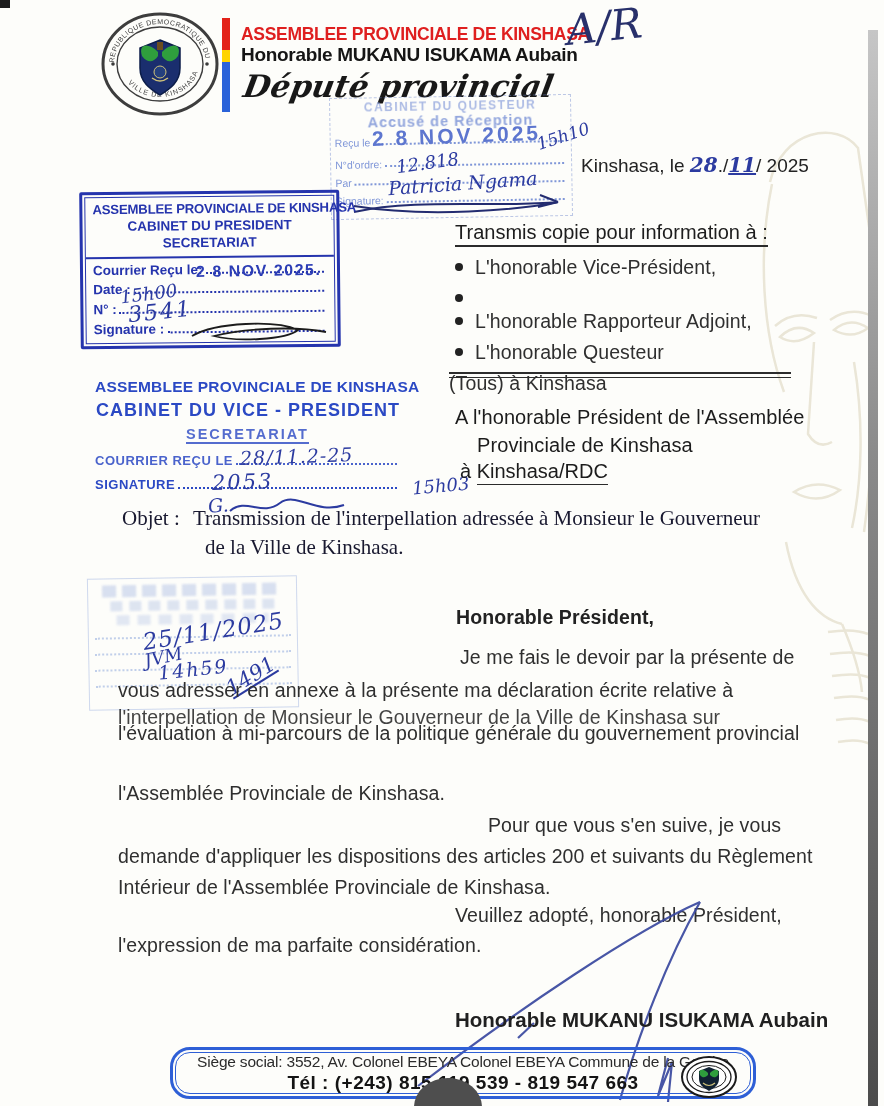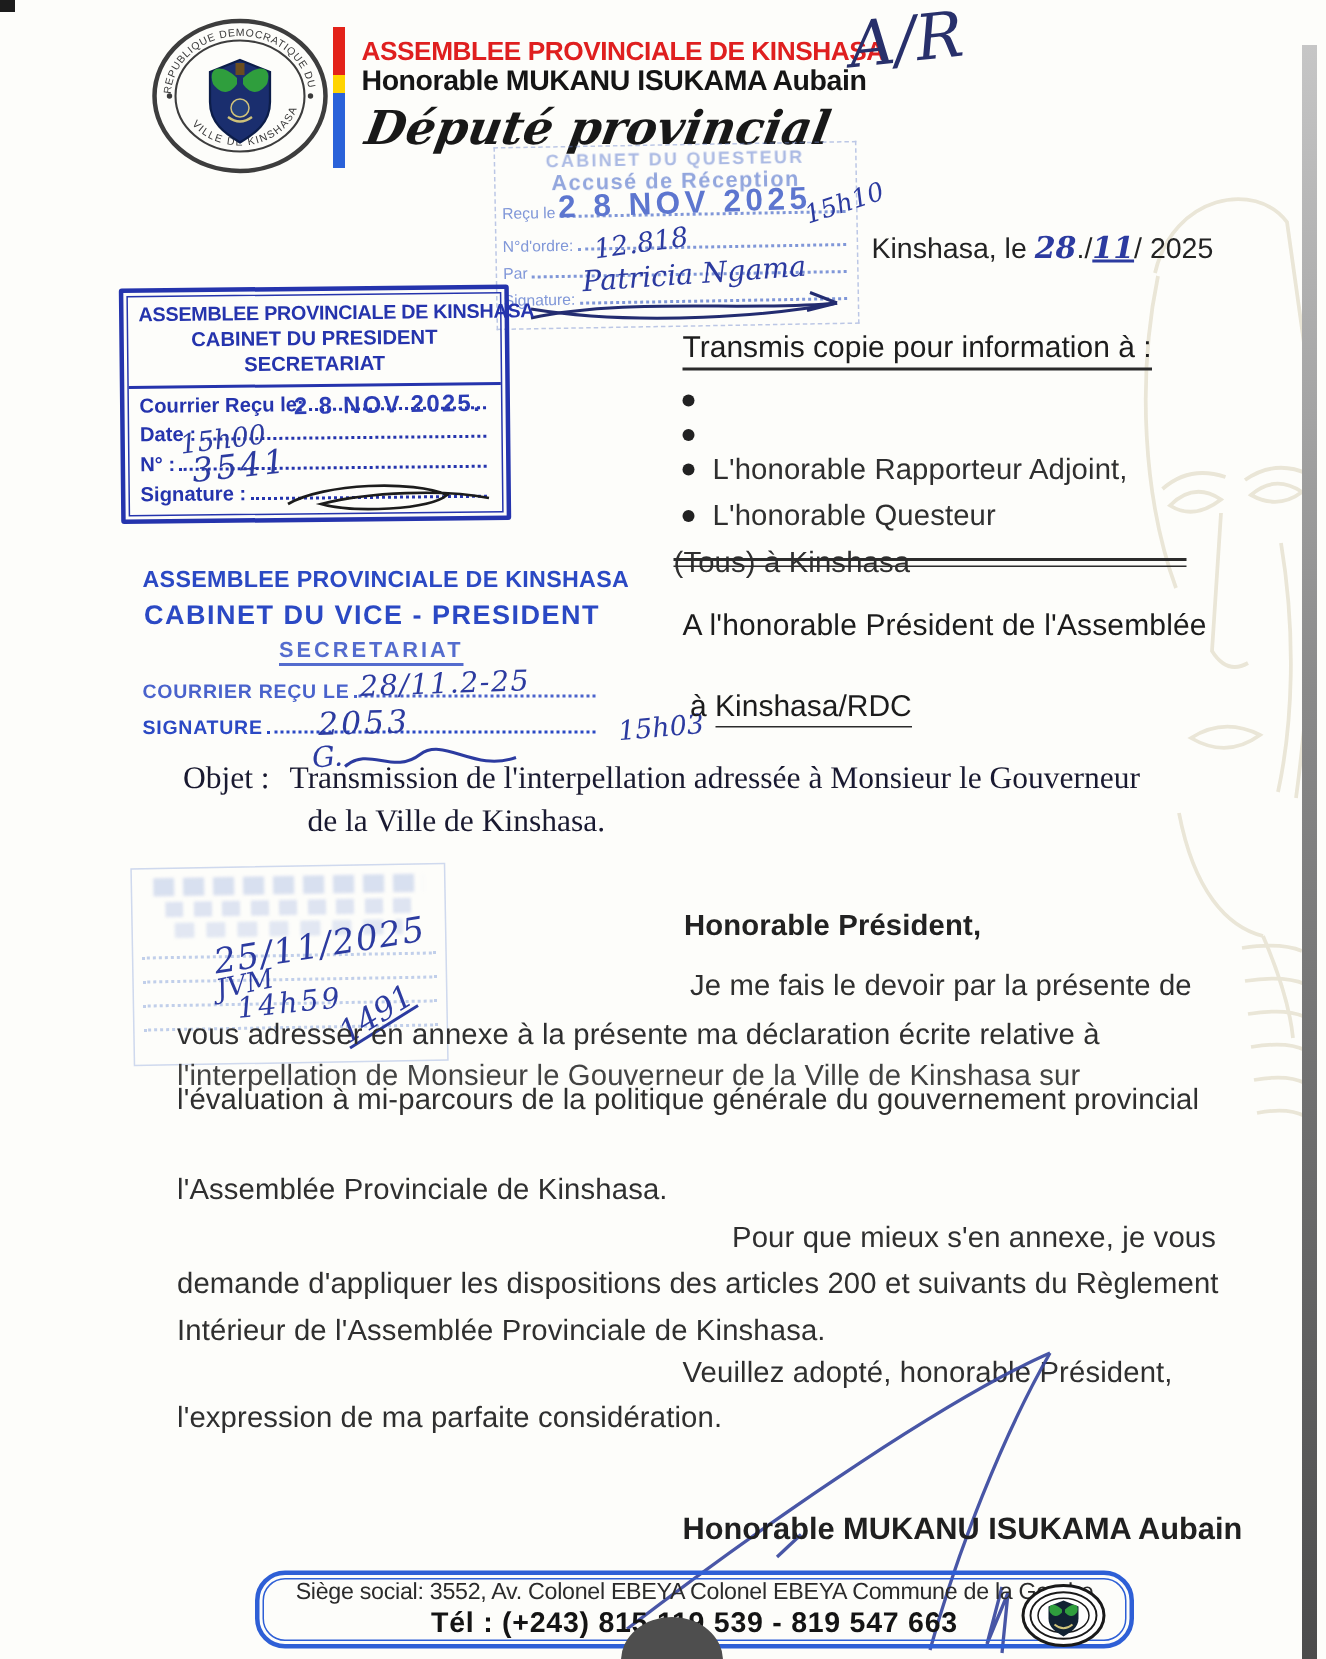--- a/index.html
+++ b/index.html
@@ -150,20 +150,21 @@
   <svg class="abs" style="left:186px;top:322px;" width="145" height="24" viewBox="0 0 145 24">
     <path d="M6,14 C30,0 90,-2 112,8 C100,18 50,20 28,14 C60,6 110,4 140,10" fill="none" stroke="#1c1c1c" stroke-width="1.8"></path>
   </svg>
 
   <div class="abs" style="left:455px;top:221px;width:345px;">
     <div style="margin-bottom:12px;">
       <span class="u" style="font-size:20px;color:#1d1d1d;">Transmis copie pour information à :</span>
     </div>
     <div class="bullet-row">
         <span class="bullet-dot"></span>
+      <span class="body-line">L'honorable Vice-Président,</span>
       </div>
     <div class="bullet-row">
         <span class="bullet-dot"></span>
       </div>
     <div class="bullet-row">
         <span class="bullet-dot"></span>
       <span class="body-line">L'honorable Rapporteur Adjoint,</span>
       </div>
     <div class="bullet-row">
         <span class="bullet-dot"></span>
@@ -191,20 +192,21 @@
   </div>
   <div class="abs hw" style="left:240px;top:445px;font-size:19px;transform:rotate(-2deg);letter-spacing:1px;">28/11.2-25</div>
   <div class="abs hw" style="left:212px;top:470px;font-size:21px;transform:rotate(-2deg);letter-spacing:2px;">2053</div>
   <div class="abs hw" style="left:208px;top:494px;font-size:19px;transform:rotate(-4deg);">G.</div>
   <svg class="abs" style="left:228px;top:497px;" width="120" height="22" viewBox="0 0 120 22">
     <path d="M2,14 C18,0 34,20 52,6 C68,-6 88,18 116,8" fill="none" stroke="#2c3ba0" stroke-width="2"></path>
   </svg>
   <div class="abs hw" style="left:412px;top:475px;font-size:18px;transform:rotate(-5deg);">15h03</div>
 
   <div class="abs body-line" style="left:455px;top:406px;font-size:20px;color:#1c1c1c;">A l'honorable Président de l'Assemblée</div>
+  <div class="abs body-line" style="left:477px;top:434px;font-size:20px;color:#1c1c1c;">Provinciale de Kinshasa</div>
   <div class="abs" style="left:460px;top:460px;font-size:20px;color:#1c1c1c;white-space:nowrap;">
     <span>à</span>
     <span class="u" style="border-bottom-width:1.5px;">Kinshasa/RDC</span>
   </div>
 
   <div class="abs" style="left:122px;top:506px;font-family:'Liberation Serif',serif;font-size:21px;color:#191930;white-space:nowrap;">
     <span>Objet :</span>
     <span style="margin-left:8px;">Transmission de l'interpellation adressée à Monsieur le Gouverneur</span>
   </div>
   <div class="abs" style="left:205px;top:535px;font-family:'Liberation Serif',serif;font-size:21px;color:#191930;white-space:nowrap;">de la Ville de Kinshasa.</div>
@@ -225,21 +227,21 @@
   <div class="abs hw" style="left:224px;top:664px;font-size:21px;transform:rotate(-32deg);text-decoration:underline;">1491</div>
 
   <div class="abs body-line" style="left:456px;top:606px;font-weight:600;color:#222;">Honorable Président,</div>
 
   <div class="abs body-line" style="left:460px;top:646px;">Je me fais le devoir par la présente de</div>
   <div class="abs body-line" style="left:118px;top:679px;">vous adresser en annexe à la présente ma déclaration écrite relative à</div>
   <div class="abs body-line" style="left:118px;top:706px;opacity:.9;">l'interpellation de Monsieur le Gouverneur de la Ville de Kinshasa sur</div>
   <div class="abs body-line" style="left:118px;top:722px;">l'évaluation à mi-parcours de la politique générale du gouvernement provincial</div>
   <div class="abs body-line" style="left:118px;top:782px;">l'Assemblée Provinciale de Kinshasa.</div>
 
-  <div class="abs body-line" style="left:488px;top:814px;">Pour que mieux s'en annexe, je vous</div>
+  <div class="abs body-line" style="left:488px;top:814px;">Pour que vous s'en suive, je vous</div>
   <div class="abs body-line" style="left:118px;top:845px;">demande d'appliquer les dispositions des articles 200 et suivants du Règlement</div>
   <div class="abs body-line" style="left:118px;top:876px;text-align:right;">Intérieur de l'Assemblée Provinciale de Kinshasa.</div>
 
   <div class="abs body-line" style="left:455px;top:904px;">Veuillez adopté, honorable Président,</div>
   <div class="abs body-line" style="left:118px;top:934px;">l'expression de ma parfaite considération.</div>
 
   <svg class="abs" style="left:0;top:0;pointer-events:none;" width="884" height="1106" viewBox="0 0 884 1106">
     <g fill="none" stroke="#39489f" stroke-width="2.2" opacity=".92">
       <path d="M418,1086 C520,1008 636,930 700,902"></path>
       <path d="M700,902 C668,958 638,1035 620,1100"></path>

